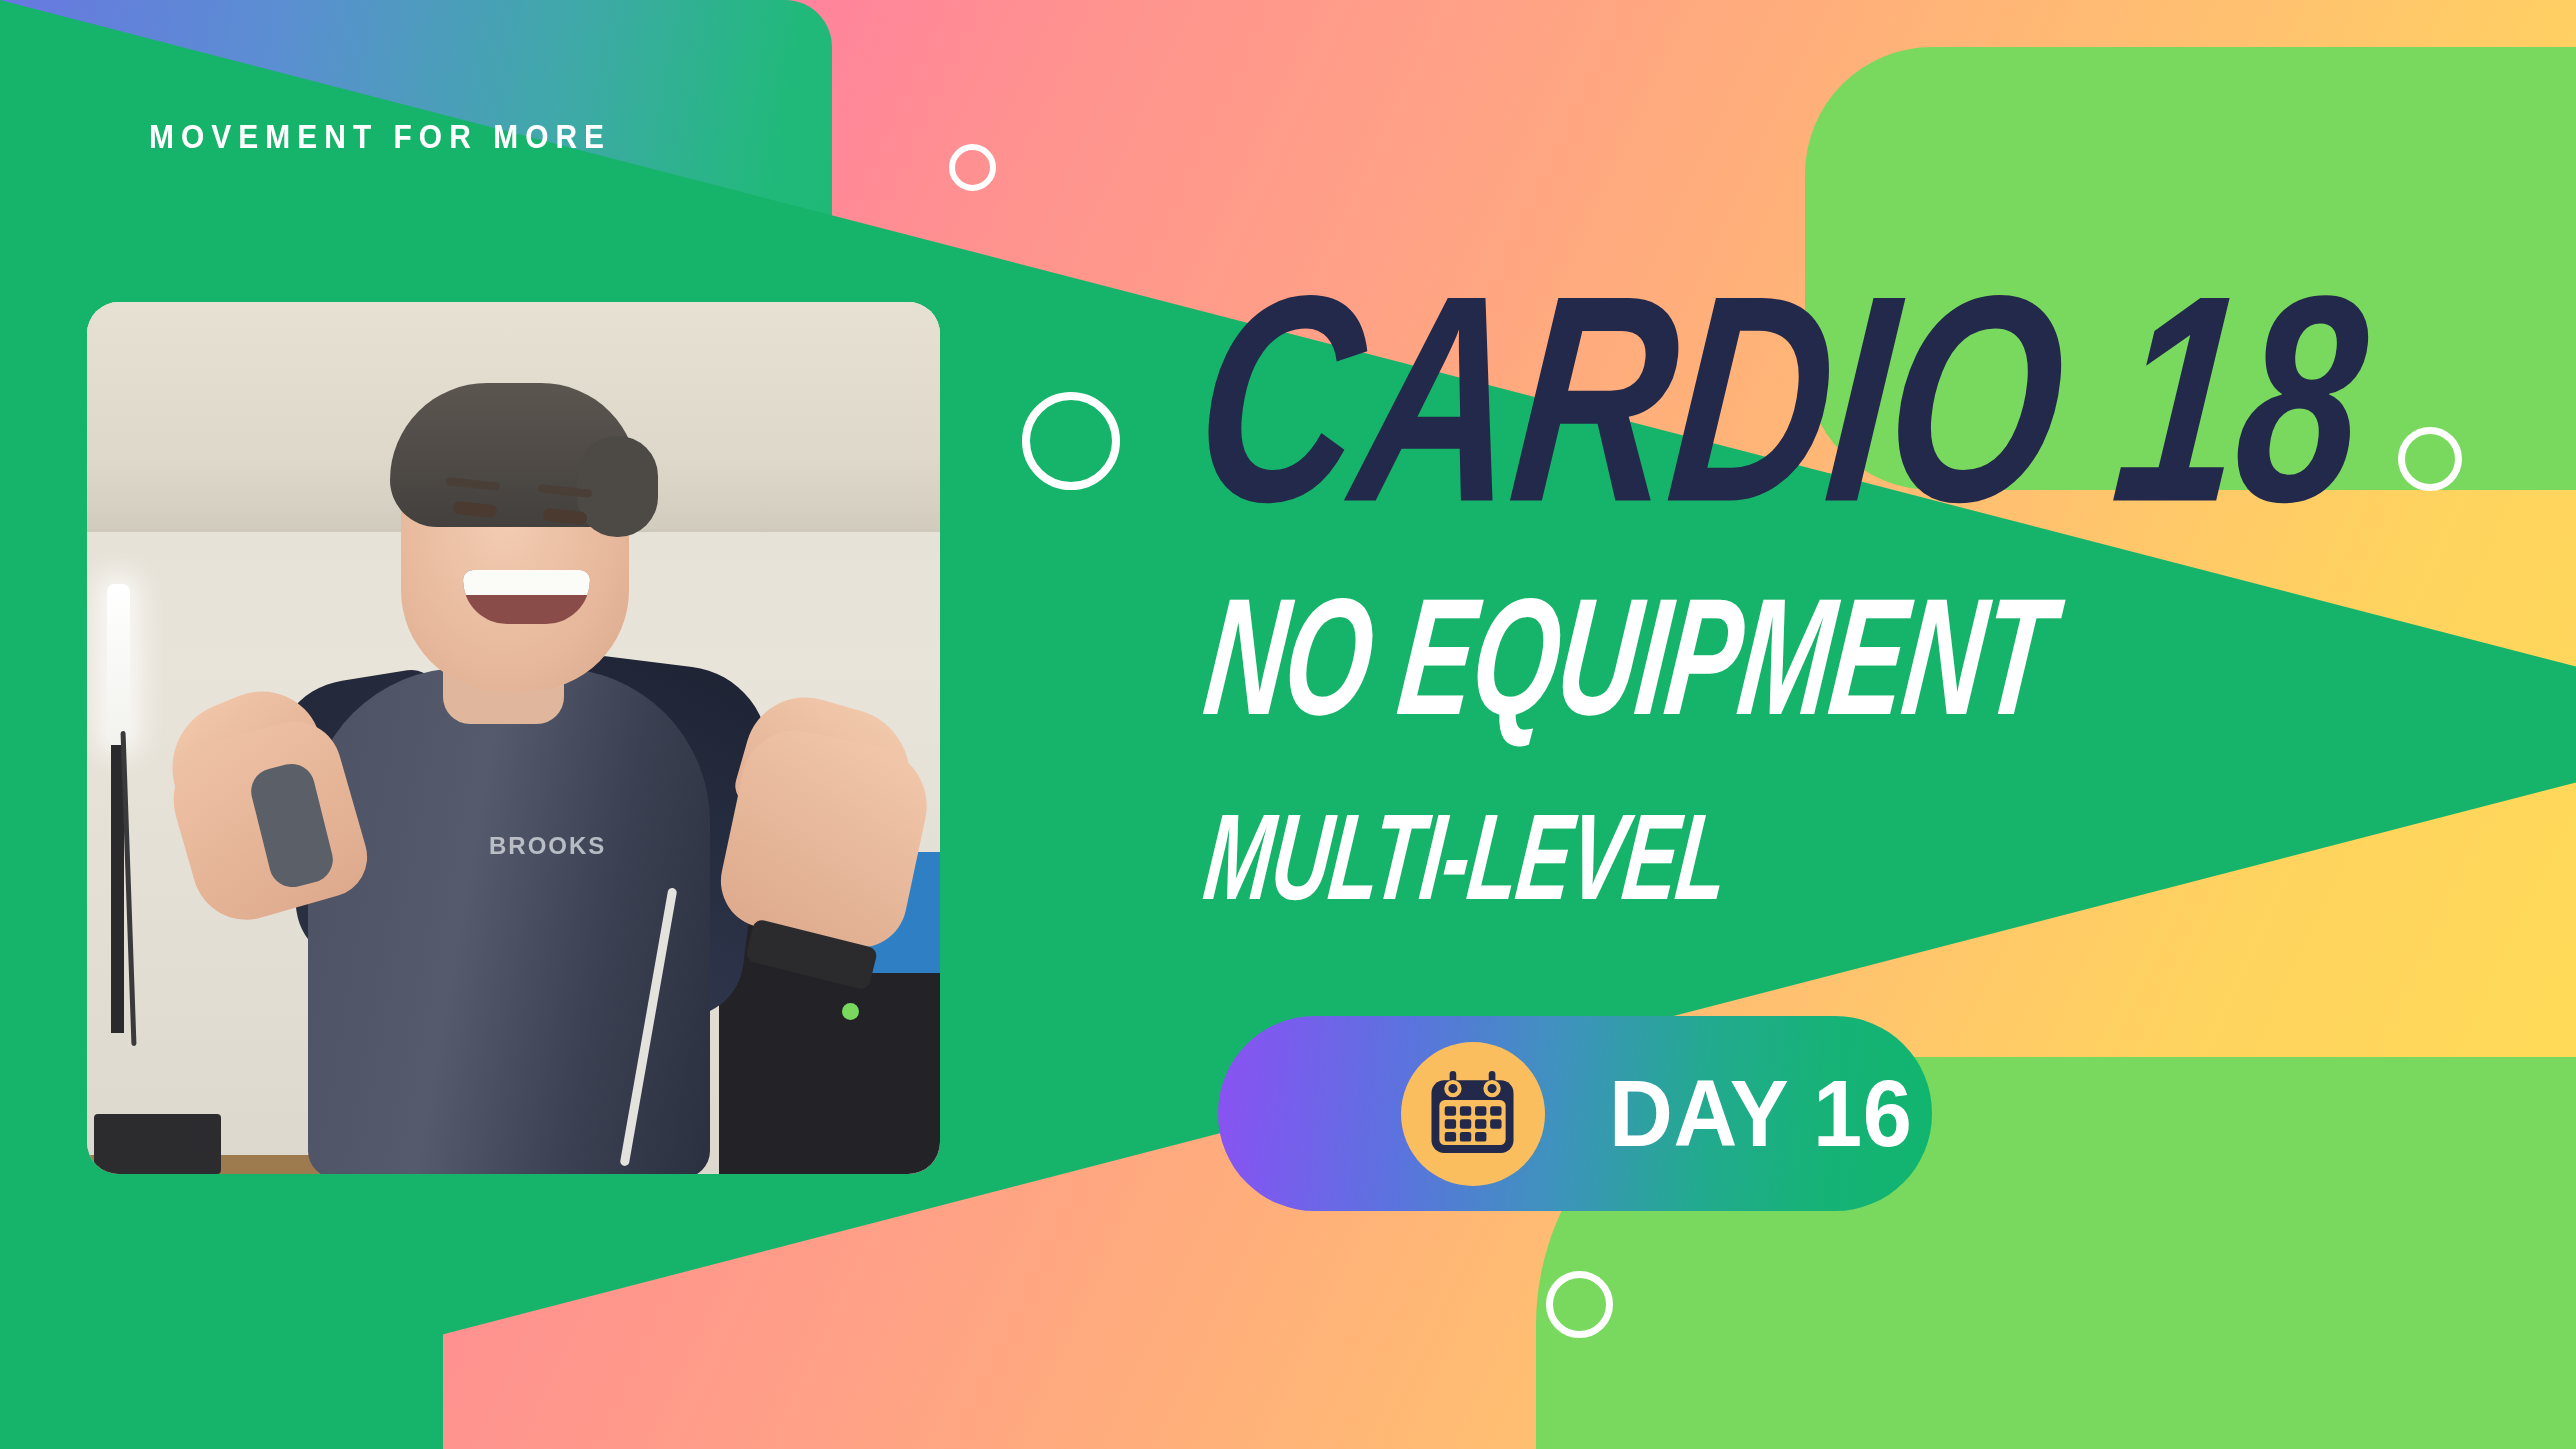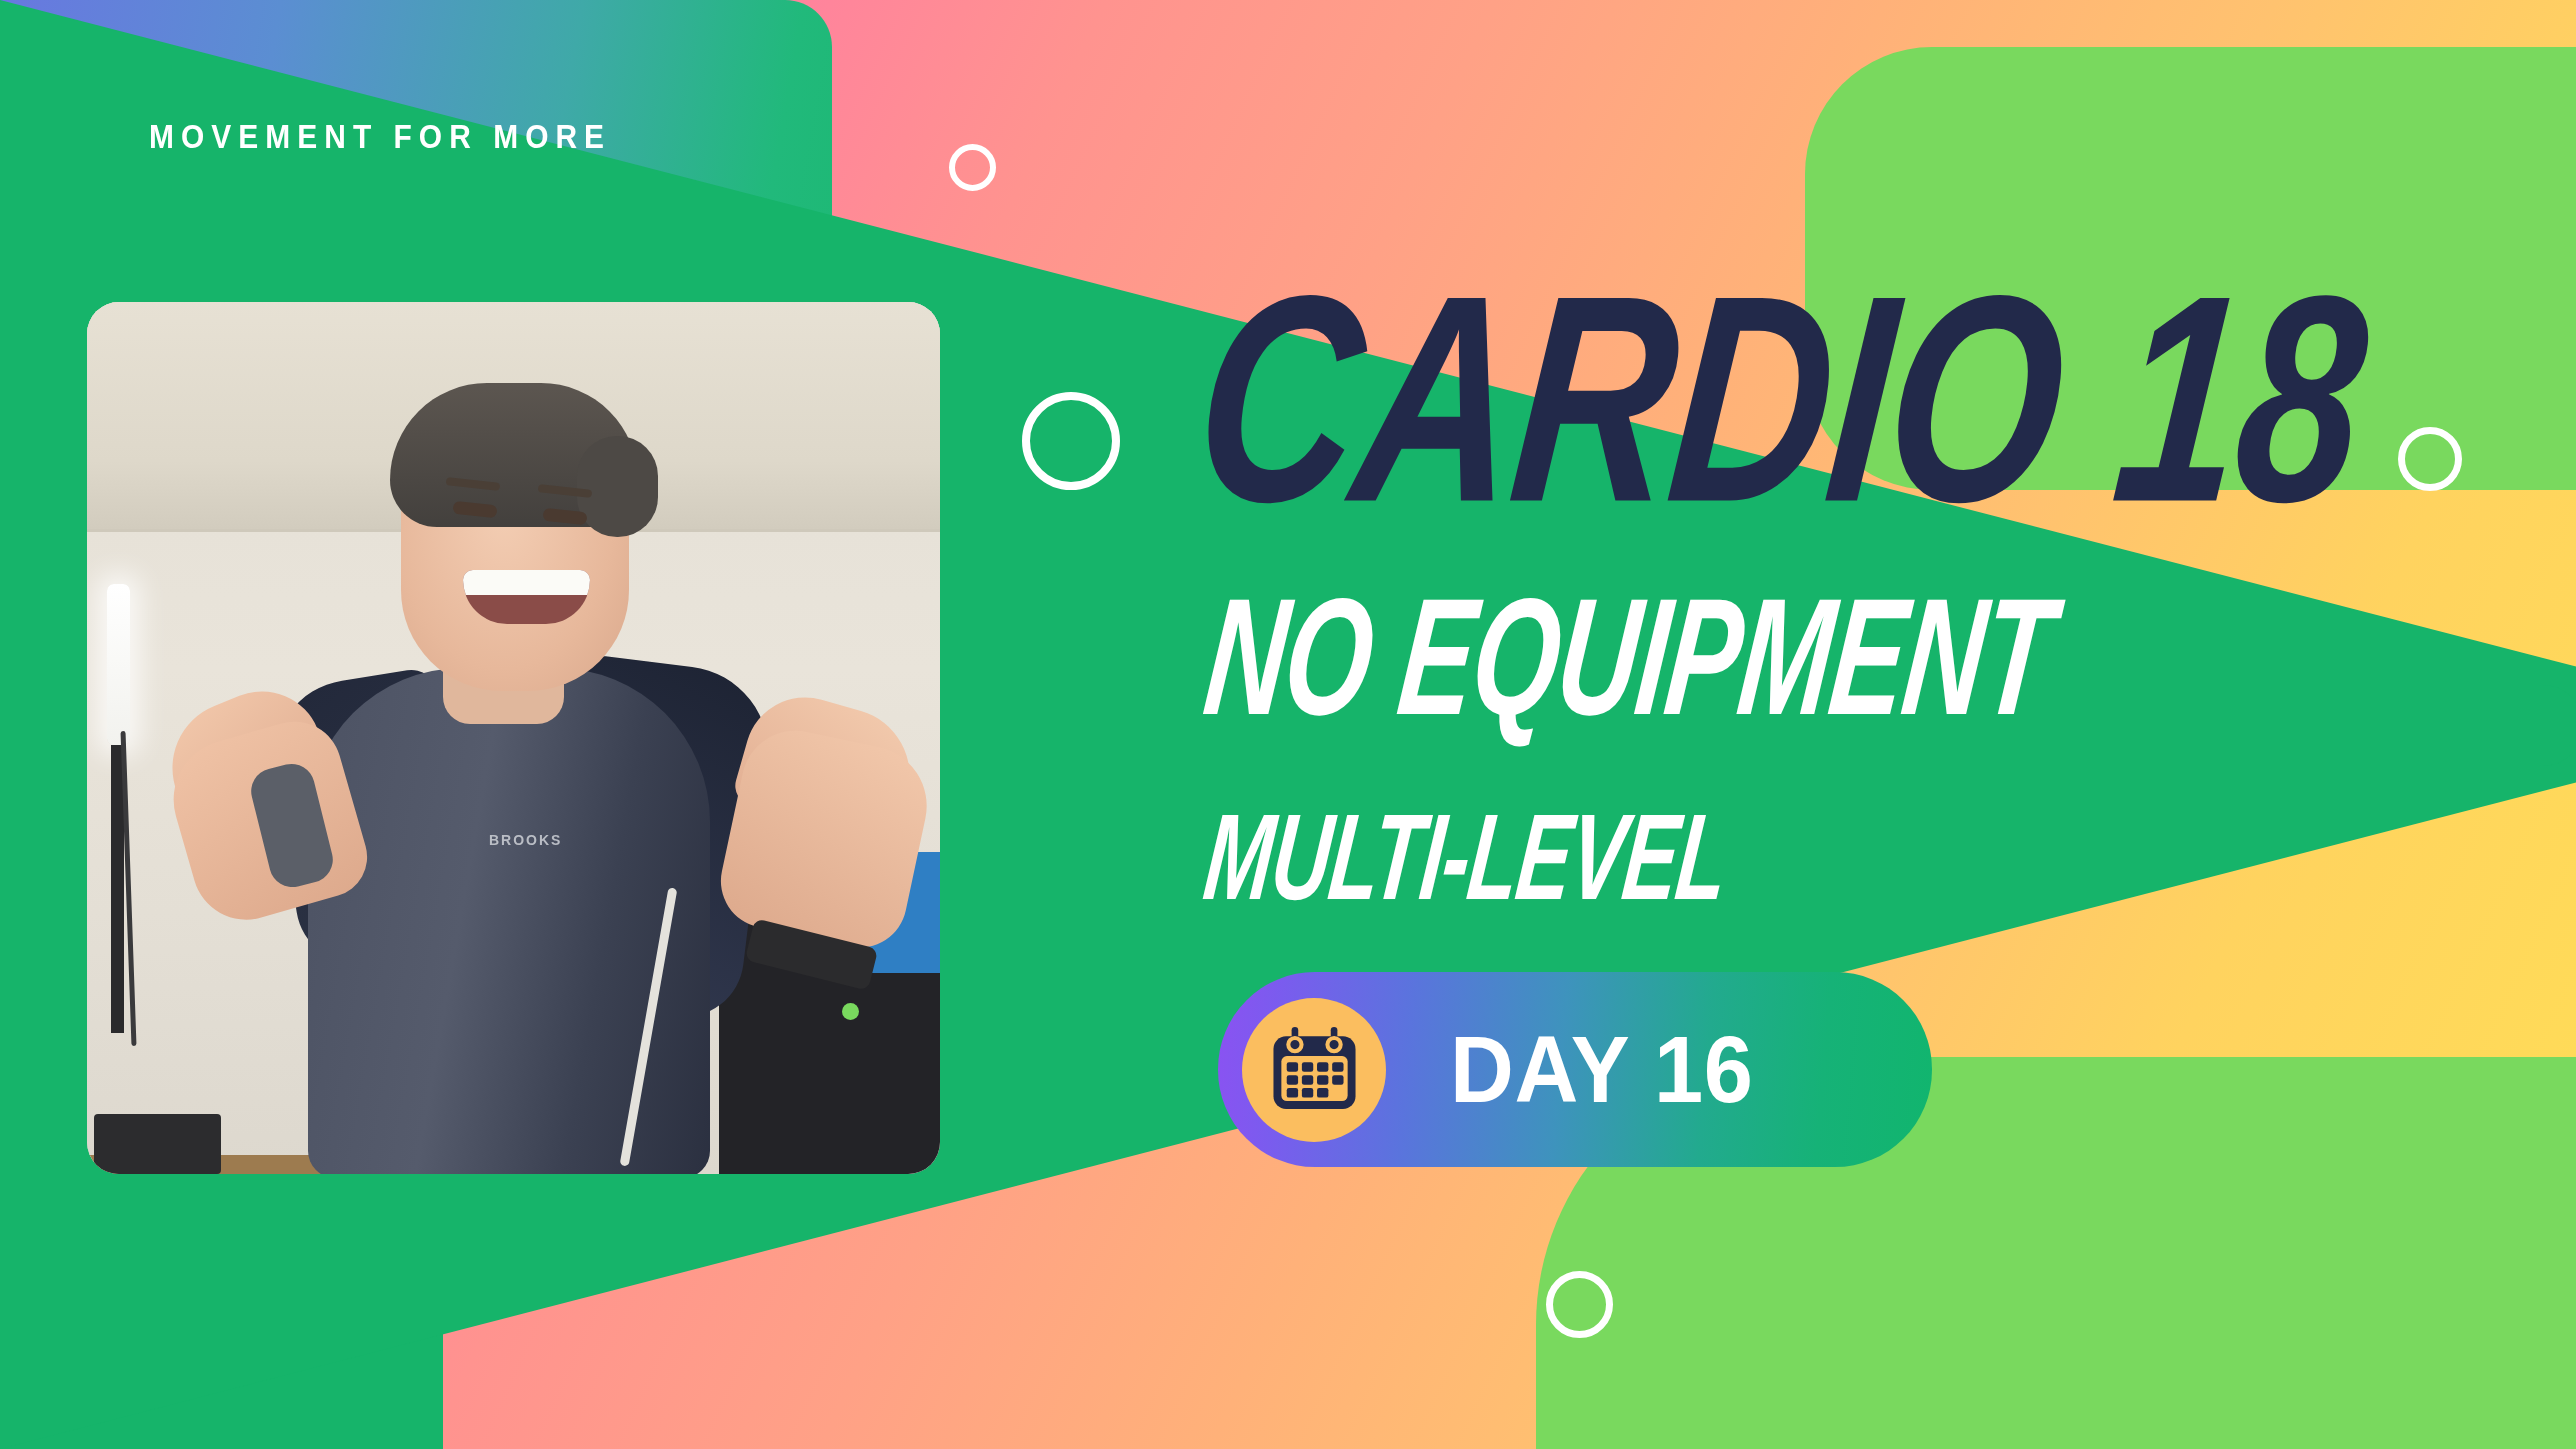--- a/index.html
+++ b/index.html
@@ -99,21 +99,21 @@
   #photo .torso{position:absolute;left:221px;top:366px;width:402px;height:510px;
       background:linear-gradient(100deg,#4c5263 0%,#555b6c 40%,#3b4152 70%,#2b3040 100%);
       border-radius:154px 154px 27px 27px;}
   #photo .shoulderL{position:absolute;left:196px;top:376px;width:174px;height:282px;
       background:linear-gradient(150deg,#22283a,#2e3547);border-radius:81px 27px 27px 60px;transform:rotate(-9deg);}
   #photo .shoulderR{position:absolute;left:470px;top:362px;width:201px;height:349px;
       background:linear-gradient(200deg,#1d2333,#323950);border-radius:27px 87px 60px 40px;transform:rotate(7deg);}
   #photo .stripe{position:absolute;left:557px;top:584px;width:9.4px;height:282px;background:#e4e2dc;
       transform:rotate(10deg);border-radius:5.4px;}
   #photo .brand{position:absolute;left:402px;top:530px;width:114px;height:24px;color:#cdd0d6;
-      font-size:14px;letter-spacing:2px;font-weight:bold;opacity:.85;}
+      font-size:24px;letter-spacing:2px;font-weight:bold;opacity:.85;}
   #photo .neck{position:absolute;left:356px;top:315px;width:121px;height:107px;background:#e0b79c;border-radius:27px;}
   #photo .head{position:absolute;left:314px;top:101px;width:228px;height:288px;
       background:radial-gradient(ellipse at 45% 38%,#f3cdb3 0%,#e7b89b 62%,#d9a88c 100%);
       border-radius:113px 113px 101px 101px;}
   #photo .hair{position:absolute;left:303px;top:81px;width:248px;height:144px;
       background:linear-gradient(180deg,#5c5650,#43403d);border-radius:124px 124px 60px 60px;}
   #photo .hairbun{position:absolute;left:490px;top:134px;width:81px;height:101px;
       background:#4d4945;border-radius:40px;}
   #photo .eyeL{position:absolute;left:366px;top:201px;width:44px;height:13.4px;background:#4a3a30;border-radius:6.7px;transform:rotate(6deg);}
   #photo .eyeR{position:absolute;left:456px;top:208px;width:44px;height:13.4px;background:#4a3a30;border-radius:6.7px;transform:rotate(6deg);}
@@ -172,25 +172,25 @@
     transform-origin:left top;
   }
   #sub2{
     left:1211px;top:808px;font-size:86px;
     transform:scaleY(1.42) scaleX(.95) skewX(-9deg);
     transform-origin:left top;
   }
 
   
   #day-badge{
-    position:absolute;left:1218px;top:972px;
+    position:absolute;left:1218px;top:1016px;
     width:714px;height:195px;
     border-radius:97px;
     background:linear-gradient(95deg,#8b52f2 0%,#7a5cee 9%,#5a74dd 27%,#3e93bd 48%,#22aa8e 68%,#16b277 84%,#11b56e 100%);
-    display:flex;align-items:center;
+    display:flex;align-items:center;justify-content:flex-end;
   }
   #day-icon-wrap{
     width:144px;height:144px;margin-left:24px;
     border-radius:50%;background:#fbbe5f;
     display:flex;align-items:center;justify-content:center;flex:0 0 auto;
   }
   #day-label{
     color:#ffffff;font-size:94px;font-weight:bold;
     letter-spacing:0.7px;margin-left:64px;
     transform:scaleX(.94);transform-origin:left center;

